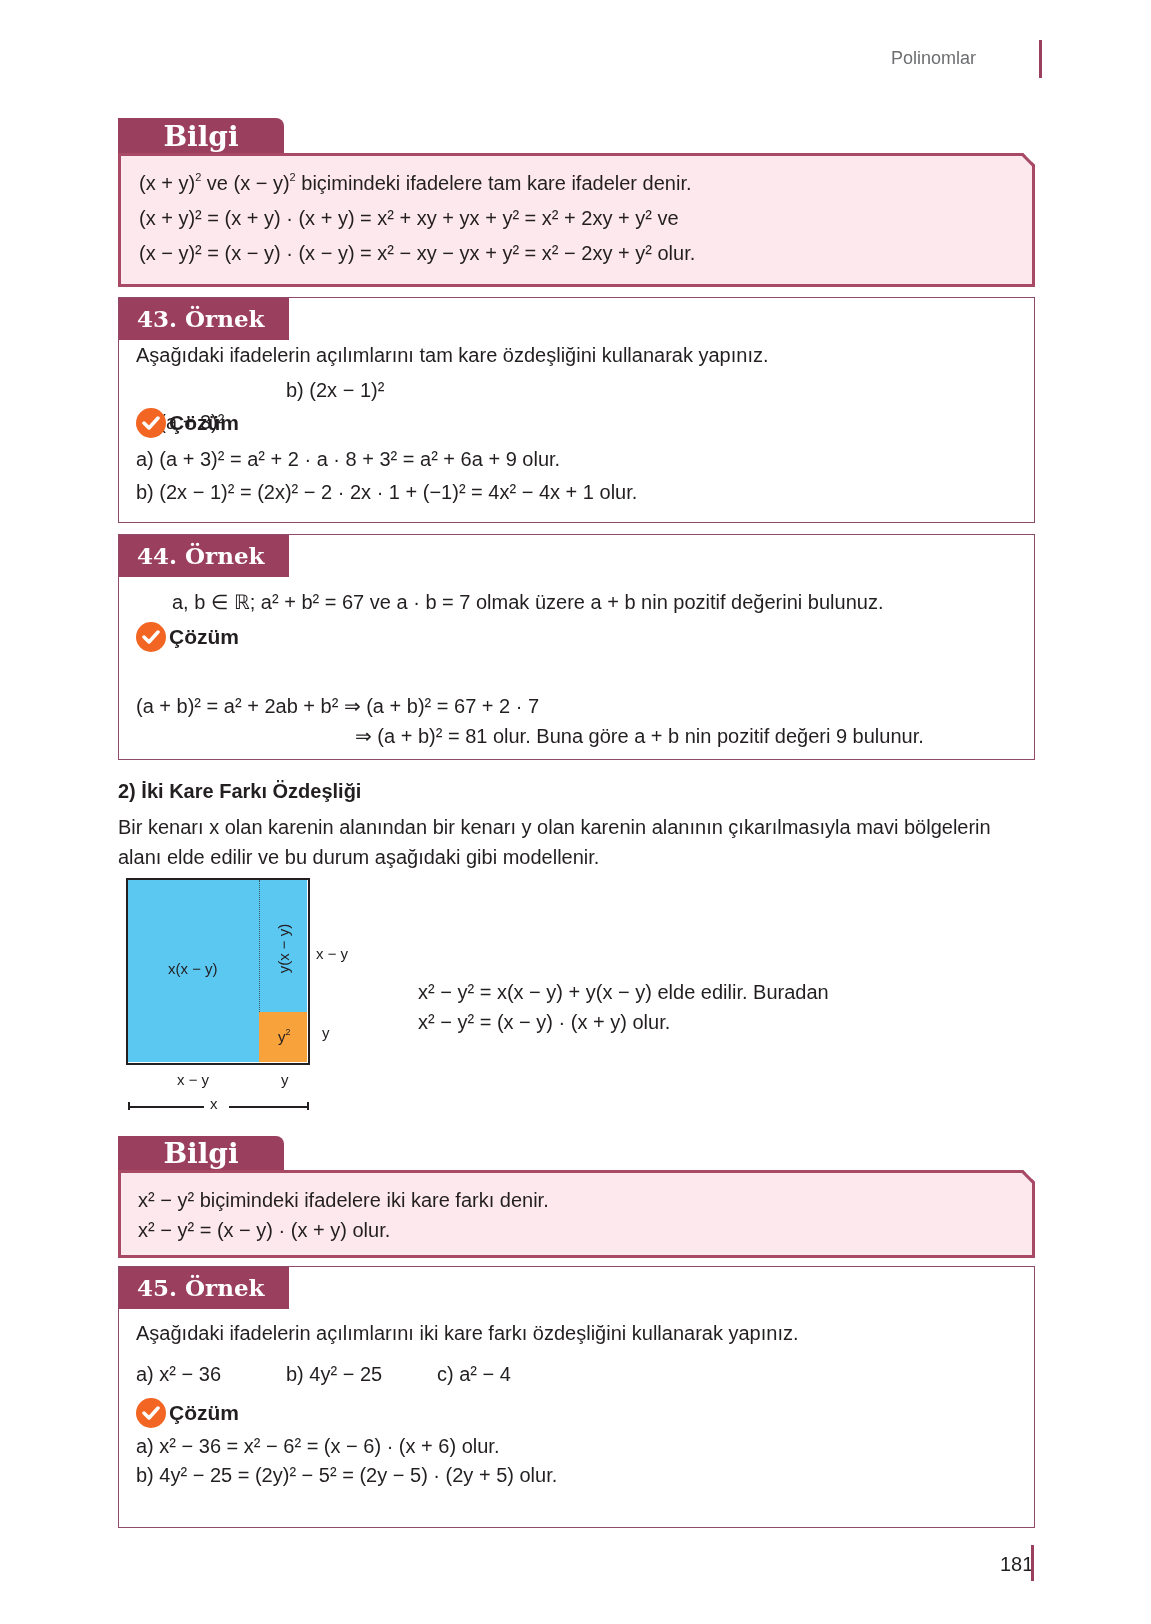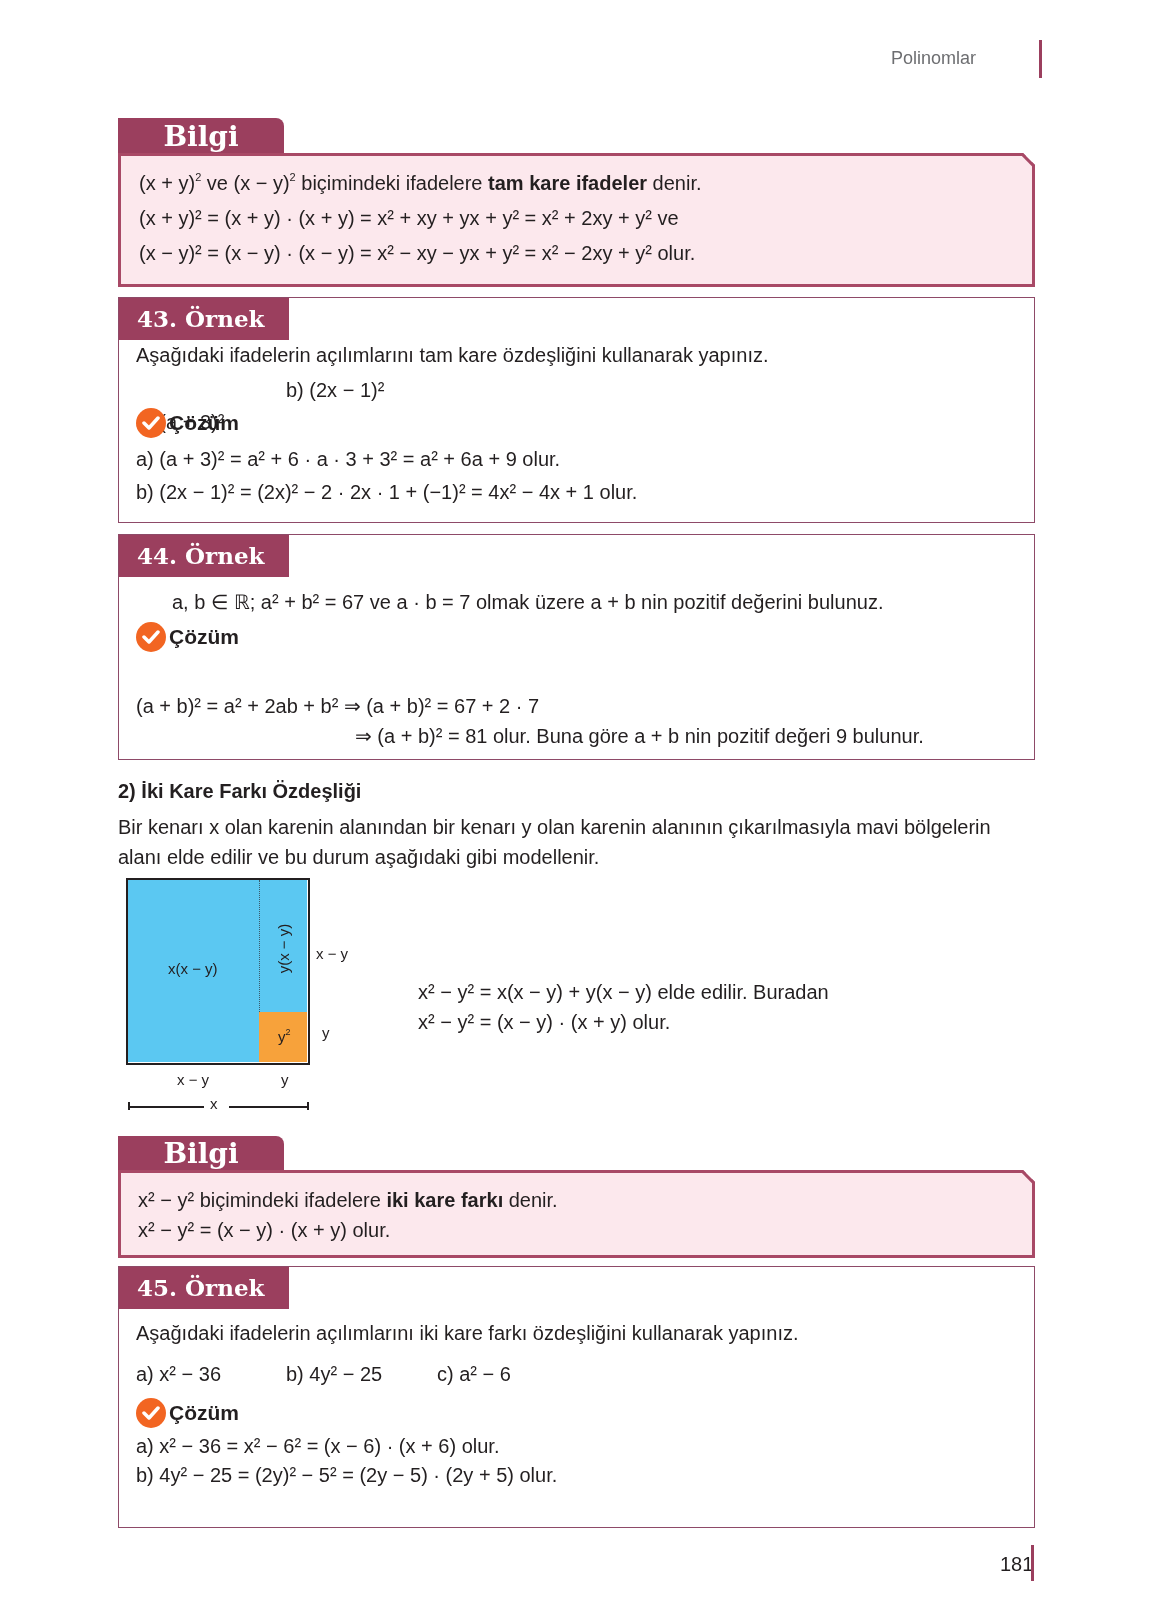--- a/index.html
+++ b/index.html
@@ -1,20 +1,20 @@
 <!DOCTYPE html>
 <html><head>
 <meta charset="utf-8">
 <style>
   * { box-sizing: border-box; margin: 0; padding: 0; }
   html, body { width: 1151px; height: 1624px; background: #ffffff; }
   body { position: relative; font-family: "Liberation Sans", sans-serif; color: #231f20; font-size: 20px; }
   .abs { position: absolute; }
   sup { font-size: 11px; vertical-align: 9px; line-height: 0; }
-  b { font-weight: bold; margin-top: 36px; }
+  b { font-weight: normal; margin-top: 36px; }
 
   .running-head { right: 175px; top: 48px; font-size: 18px; color: #6d6e71; }
   .head-bar { left: 1039px; top: 40px; width: 3px; height: 38px; background: #9b3f5e; }
 
   .tab-bilgi { background: #9b3f5e; color: #fff; font-family: "DejaVu Serif", serif; font-weight: bold; font-size: 28px; text-align: center; border-top-right-radius: 8px; }
   .bilgi-body { background: #fce8ed; border: 3px solid #a84966; clip-path: polygon(0 0, calc(100% - 12px) 0, 100% 12px, 100% 100%, 0 100%); }
 
   .ornek-box { border: 1.5px solid #8e4a68; background: #fff; }
   .tab-ornek { background: #9b3f5e; color: #fff; font-family: "DejaVu Serif", serif; font-weight: bold; font-size: 23px; padding-left: 18px; line-height: 42px; }
 
@@ -48,21 +48,21 @@
   <div class="abs line" style="left:17px; top:81px;margin-top:32px;">a) (a + 3)²</div>
   <div class="abs line" style="left:167px; top:81px;">b) (2x − 1)²</div>
   <div class="abs cozum" style="left:17px; top:110px;">
     <span class="check">
         <svg width="18" height="16" viewBox="0 0 18 16">
           <path d="M2 8 L7 13 L16 3" stroke="#fff" stroke-width="3.5" fill="none" stroke-linecap="round" stroke-linejoin="round"></path>
         </svg>
       </span>
     <span>Çözüm</span>
   </div>
-  <div class="abs line" style="left:17px; top:150px;">a)  (a + 3)² = a² + 6 · a · 3 + 3² = a² + 6a + 9 olur.</div>
+  <div class="abs line" style="left:17px; top:150px;">a)  (a + 3)² = a² + 2 · a · 8 + 3² = a² + 6a + 9 olur.</div>
   <div class="abs line" style="left:17px; top:183px;">b)  (2x − 1)² = (2x)² − 2 · 2x · 1 + (−1)² = 4x² − 4x + 1 olur.</div>
 </div>
 
 <div class="abs ornek-box" style="left:118px; top:534px; width:917px; height:226px;">
   <div class="abs tab-ornek" style="left:0; top:0; width:170px; height:42px;">44. Örnek</div>
   <div class="abs line" style="left:17px; top:55px;margin-left:36px;">a, b ∈ ℝ; a² + b² = 67 ve a · b = 7 olmak üzere a + b nin pozitif değerini bulunuz.</div>
   <div class="abs cozum" style="left:17px; top:87px;">
     <span class="check">
         <svg width="18" height="16" viewBox="0 0 18 16">
           <path d="M2 8 L7 13 L16 3" stroke="#fff" stroke-width="3.5" fill="none" stroke-linecap="round" stroke-linejoin="round"></path>
@@ -107,21 +107,21 @@
   </div>
   <div class="abs line" style="left:17px; top:46px;">x² − y² = (x − y) · (x + y) olur.</div>
 </div>
 <div class="abs" style="left:1023px; top:1170px; width:17px; height:3px; background:#a84966; transform:rotate(45deg); transform-origin:left top;"></div>
 
 <div class="abs ornek-box" style="left:118px; top:1266px; width:917px; height:262px;">
   <div class="abs tab-ornek" style="left:0; top:0; width:170px; height:42px;">45. Örnek</div>
   <div class="abs line" style="left:17px; top:55px;">Aşağıdaki ifadelerin açılımlarını iki kare farkı özdeşliğini kullanarak yapınız.</div>
   <div class="abs line" style="left:17px; top:96px;">a) x² − 36</div>
   <div class="abs line" style="left:167px; top:96px;">b) 4y² − 25</div>
-  <div class="abs line" style="left:318px; top:96px;">c) a² − 6</div>
+  <div class="abs line" style="left:318px; top:96px;">c) a² − 4</div>
   <div class="abs cozum" style="left:17px; top:131px;">
     <span class="check">
         <svg width="18" height="16" viewBox="0 0 18 16">
           <path d="M2 8 L7 13 L16 3" stroke="#fff" stroke-width="3.5" fill="none" stroke-linecap="round" stroke-linejoin="round"></path>
         </svg>
       </span>
     <span>Çözüm</span>
   </div>
   <div class="abs line" style="left:17px; top:168px;">a) x² − 36 = x² − 6² = (x − 6) · (x + 6) olur.</div>
   <div class="abs line" style="left:17px; top:197px;">b) 4y² − 25 = (2y)² − 5² = (2y − 5) · (2y + 5) olur.</div>

